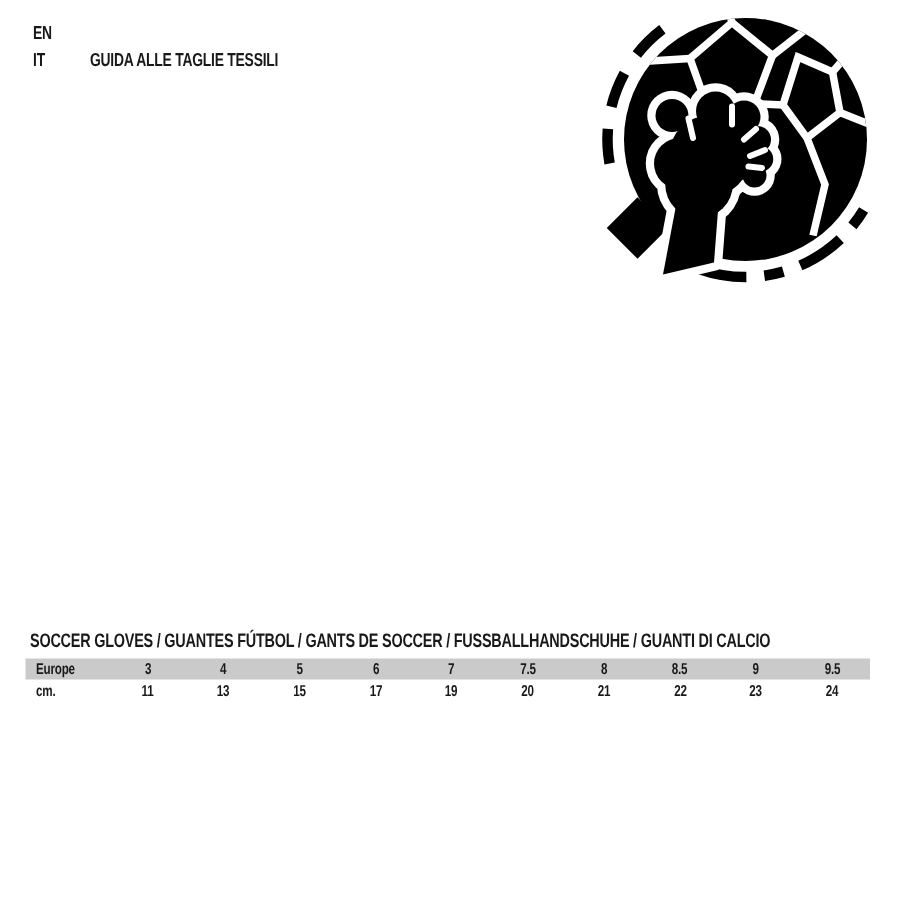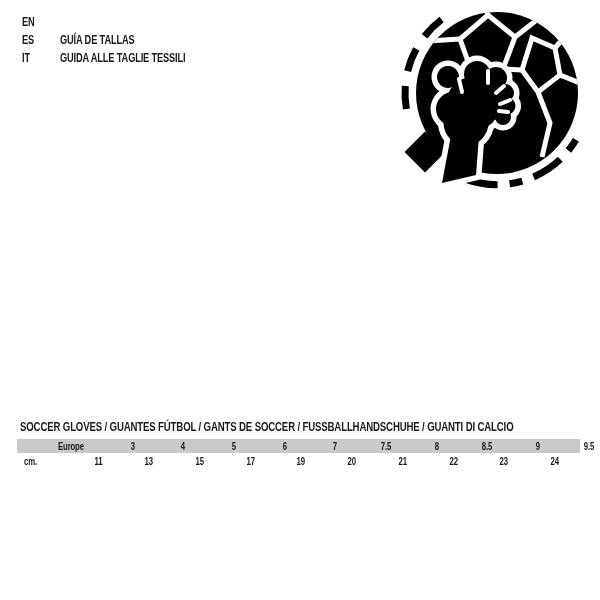--- a/index.html
+++ b/index.html
@@ -94,24 +94,20 @@
 </head>
 <body>
 
 <div class="canvas">
 
   <div class="lang-list">
       <div class="lang-row">
         <span class="lang-code"><span class="cond">EN</span></span>
       </div>
       <div class="lang-row">
-        <span class="lang-code"><span class="cond">ES</span></span>
-        <span class="lang-label"><span class="cond">GUÍA DE TALLAS</span></span>
-      </div>
-      <div class="lang-row">
         <span class="lang-code"><span class="cond">IT</span></span>
         <span class="lang-label"><span class="cond">GUIDA ALLE TAGLIE TESSILI</span></span>
       </div>
     </div>
 
   <svg class="icon-wrap" viewBox="0 0 185 200" xmlns="http://www.w3.org/2000/svg" aria-hidden="true">
     <defs>
       <clipPath id="ballClip">
           <circle cx="97" cy="88" r="81"></circle>
         </clipPath>
@@ -178,21 +174,21 @@
         <line x1="110" y1="95" x2="100" y2="99"></line>
         <line x1="108" y1="107" x2="99" y2="106"></line>
       </g>
     </g>
   </svg>
 
   <div class="table-title">
     <span class="cond">SOCCER GLOVES / GUANTES FÚTBOL / GANTS DE SOCCER / FUSSBALLHANDSCHUHE / GUANTI DI CALCIO</span>
   </div>
   <div class="size-table">
-      <div class="size-row header" style="background: rgb(202, 202, 202); padding-left: 34px;">
+      <div class="size-row header" style="background: rgb(202, 202, 202);">
         <div class="row-label"><span class="cond">Europe</span></div>
         <div class="cell">
           <span class="cond-c">3</span>
         </div>
         <div class="cell">
           <span class="cond-c">4</span>
         </div>
         <div class="cell">
           <span class="cond-c">5</span>
         </div>

